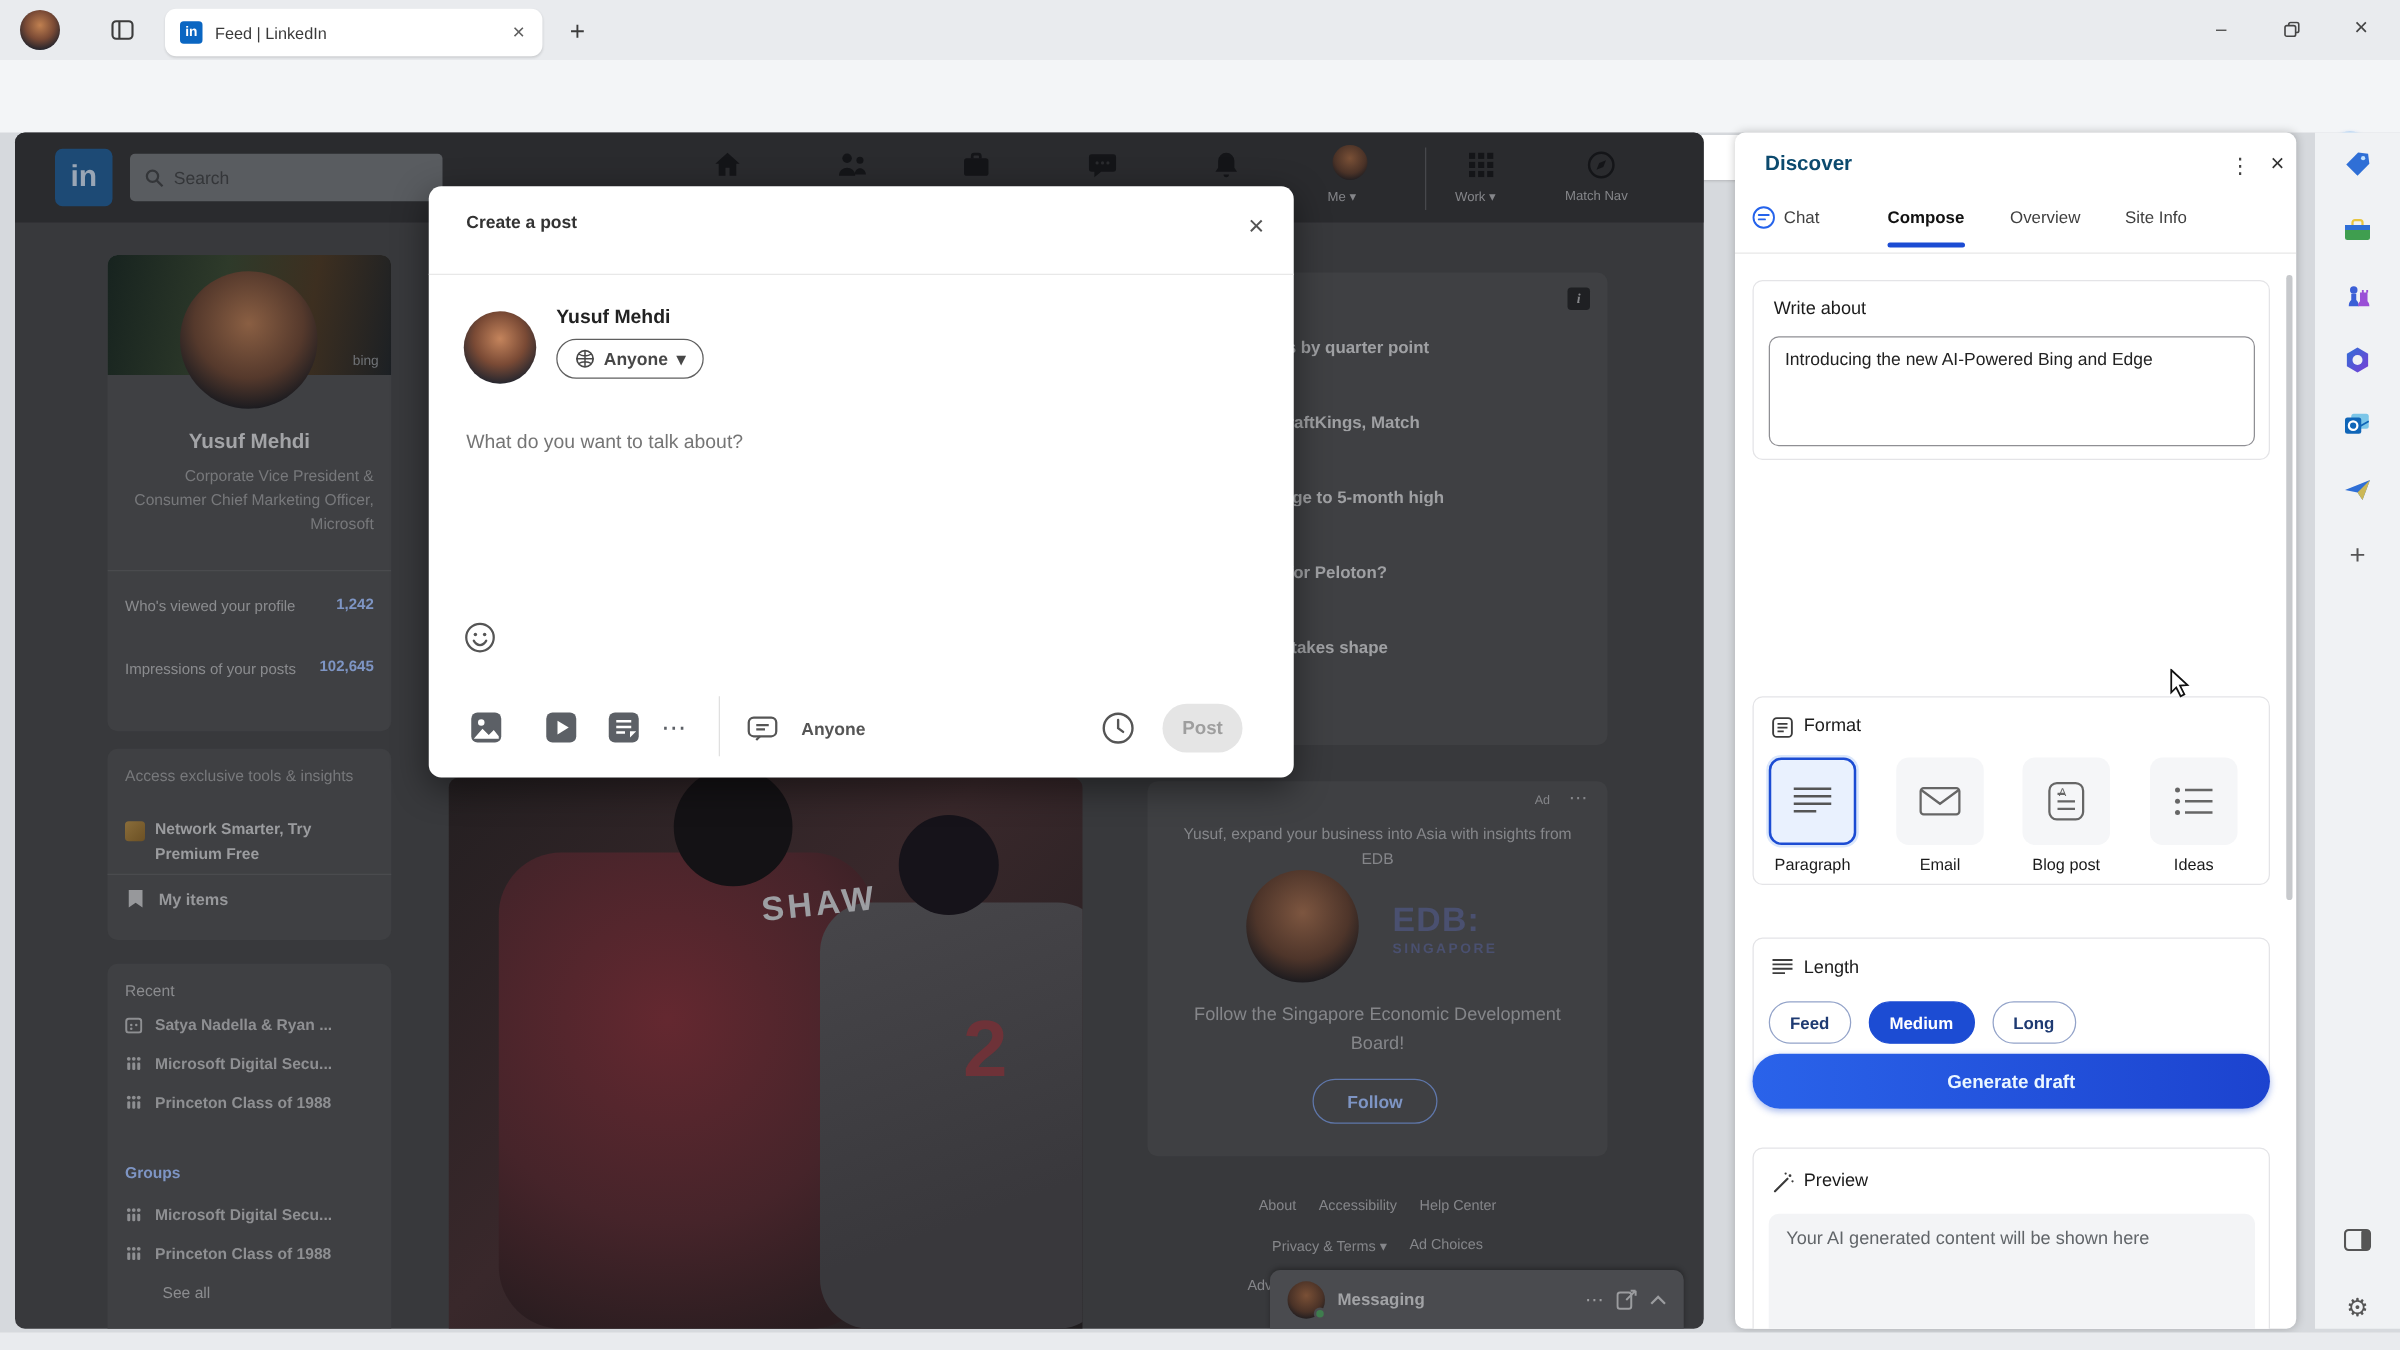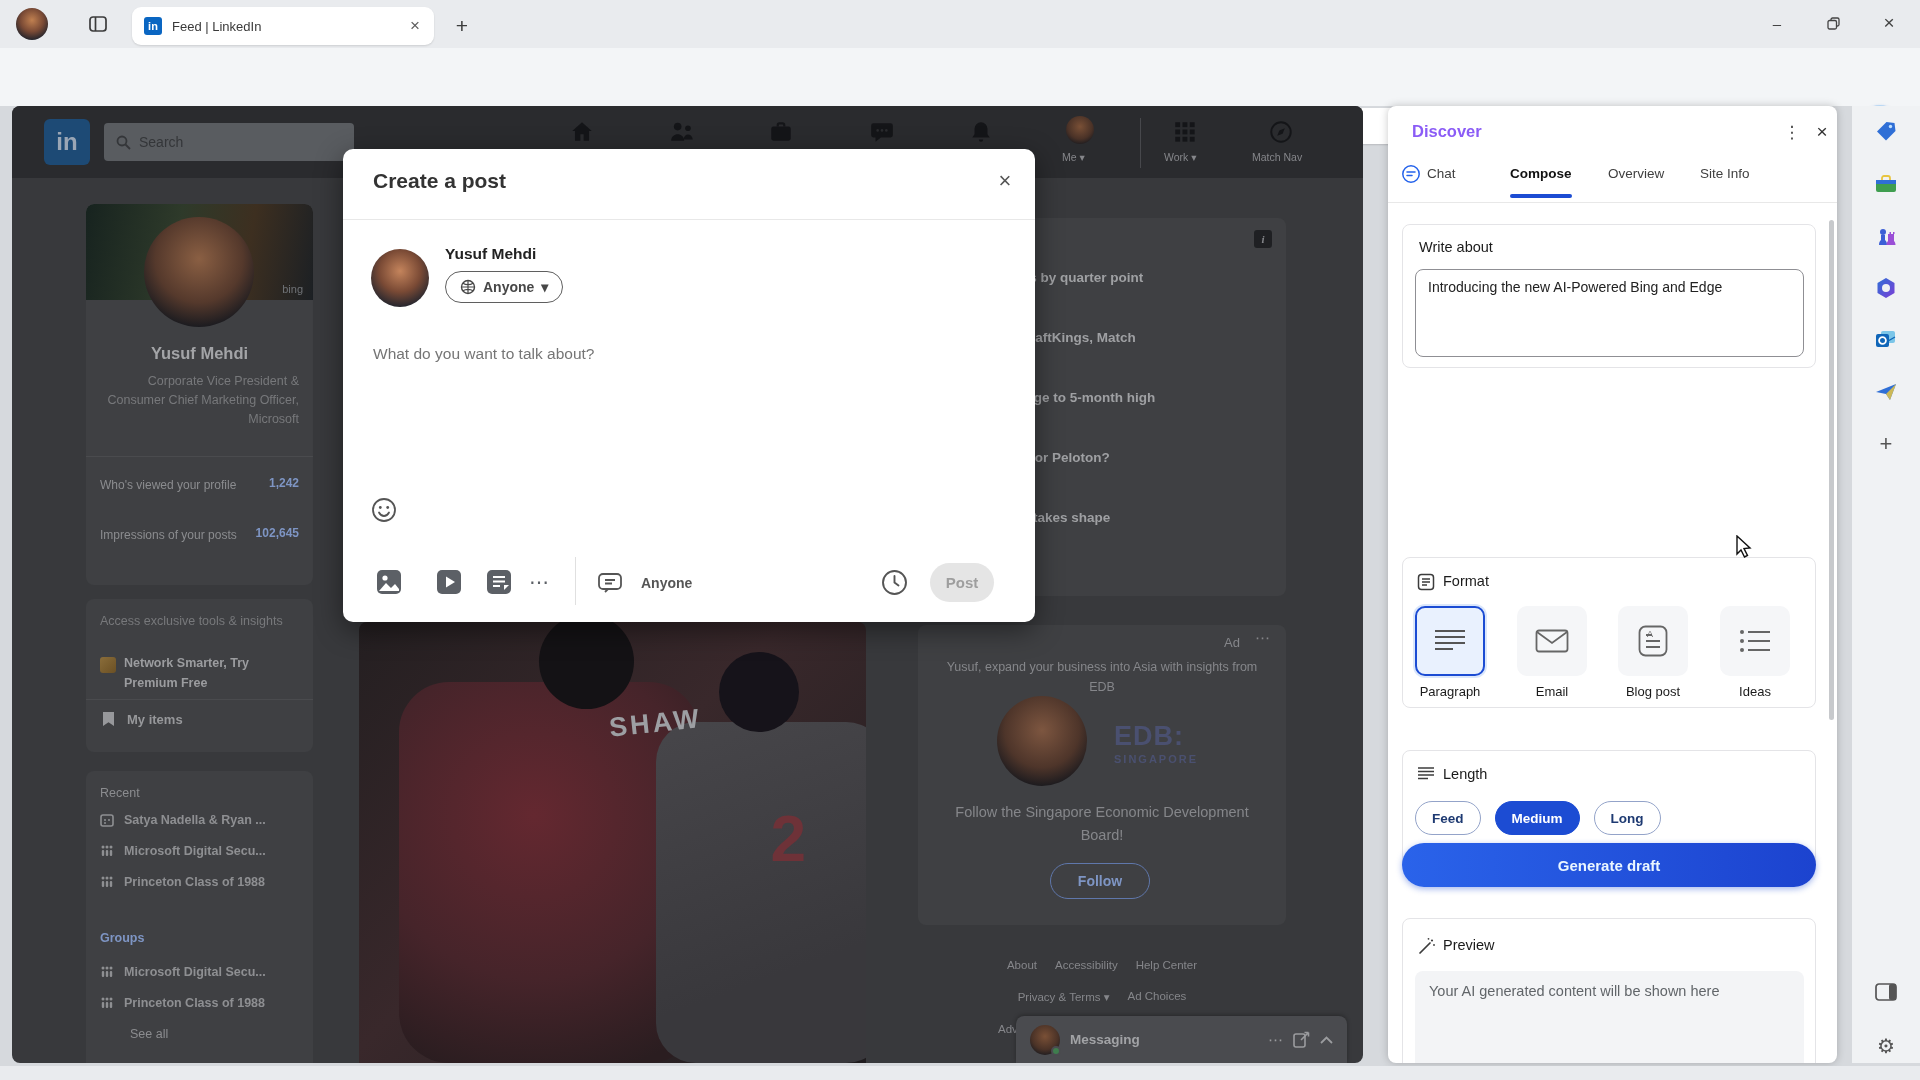--- a/index.html
+++ b/index.html
@@ -97,21 +97,21 @@
   .news-card{left:906px;top:112px;width:368px;height:378px}
   .n-title{left:16px;top:14px;font-size:13.5px;font-weight:600;color:#a0a1a4}
   .n-info{right:14px;top:12px;width:18px;height:18px;border-radius:3px;background:#1f2023;color:#85868a;
     position:absolute;display:flex;align-items:center;justify-content:center;font-size:11px;
     font-style:italic;font-family:"Liberation Serif",serif;font-weight:bold}
   .n-head{left:16px;width:336px;font-size:13.5px;font-weight:600;color:#9fa0a3;white-space:nowrap;overflow:hidden}
   .n-read{left:16px;font-size:11.5px;color:#737477}
   .n-more{left:16px;top:356px;font-size:12.5px;color:#8b8c8f;display:flex;align-items:center;gap:6px}
 
   .ad-card{left:906px;top:519px;width:368px;height:300px}
-  .ad-lbl{right:46px;top:10px;position:absolute;font-size:13px;color:#85868a}
+  .ad-lbl{right:46px;top:10px;position:absolute;font-size:10px;color:#85868a}
   .ad-dots{right:16px;top:4px;position:absolute;font-size:15px;color:#85868a}
   .ad-intro{left:24px;top:32px;width:320px;text-align:center;font-size:12.5px;line-height:20px;color:#85868a}
   .ad-avatar{left:79px;top:71px;width:90px;height:90px;border-radius:50%;
     background:radial-gradient(circle at 50% 38%,#7d5640,#4e352a 52%,#15171d 82%)}
   .edb{left:196px;top:96px;font-size:27px;font-weight:800;color:#4a5070;letter-spacing:1px}
   .edb-sub{left:196px;top:128px;font-size:11px;font-weight:bold;letter-spacing:2px;color:#4a5070}
   .ad-cta{left:34px;top:176px;width:300px;text-align:center;font-size:14.5px;line-height:23px;color:#85868a}
   .follow-btn{left:132px;top:238px;width:100px;height:36px;border:1.5px solid #5f77ab;border-radius:18px;
     color:#7e95c4;font-size:14px;font-weight:600;display:flex;align-items:center;justify-content:center}
 
@@ -124,21 +124,21 @@
   .msg-avatar{width:30px;height:30px;border-radius:50%;position:relative;
     background:radial-gradient(circle at 50% 38%,#7a5036,#4a3227 55%,#17191f 85%)}
   .msg-dot{position:absolute;right:-1px;bottom:-1px;width:10px;height:10px;border-radius:50%;
     background:#3f7d4e;border:2px solid #4a4b4f}
   .msg-title{font-size:13.5px;font-weight:600;color:#a2a3a6;flex:1}
   .msg-ico{color:#9b9c9f;display:flex;align-items:center}
 
   
   .modal{left:343px;top:43px;width:692px;height:473px;background:#fff;border-radius:10px;
     box-shadow:0 8px 28px rgba(0,0,0,.45);z-index:50}
-  .m-title{left:30px;top:20px;font-size:21px;font-weight:600;color:#333}
+  .m-title{left:30px;top:20px;font-size:14px;font-weight:600;color:#333}
   .m-close{left:644px;top:14px;width:36px;height:36px;font-size:22px;color:#555;
     display:flex;align-items:center;justify-content:center}
   .m-div{left:0;top:70px;width:692px;height:1px;background:#e8e8e8}
   .m-avatar{left:28px;top:100px;width:58px;height:58px;border-radius:50%;
     background:radial-gradient(circle at 50% 38%,#c4845c 0%,#7a4a35 45%,#20242e 80%)}
   .m-name{left:102px;top:96px;font-size:15.5px;font-weight:700;color:#222}
   .m-pill{left:102px;top:122px;height:32px;border:1px solid #5f5f5f;border-radius:16px;
     display:inline-flex;align-items:center;gap:7px;padding:0 14px;font-size:14px;font-weight:600;color:#474747}
   .m-ph{left:30px;top:196px;font-size:15.5px;color:#757575}
   .m-smiley{left:28px;top:348px;color:#555}
@@ -146,21 +146,21 @@
   .m-more{left:186px;top:421px;font-size:20px;color:#5c6066;letter-spacing:1px}
   .m-vdiv{left:232px;top:408px;width:1px;height:48px;background:#e0e0e0}
   .m-anyone{left:298px;top:426px;font-size:14px;font-weight:600;color:#555}
   .m-clock{left:538px;top:420px;color:#555}
   .m-post{left:587px;top:414px;width:64px;height:39px;background:#e5e5e5;border-radius:20px;color:#9e9e9e;
     font-size:15px;font-weight:600;display:flex;align-items:center;justify-content:center}
 
   
   .dsc{left:1388px;top:0;width:449px;height:957px;background:#fff;border-radius:8px;
     box-shadow:0 0 8px rgba(0,0,0,.22);overflow:hidden}
-  .d-title{left:24px;top:16px;font-size:16.5px;font-weight:700;color:#8b5cf6}
+  .d-title{left:24px;top:16px;font-size:16.5px;font-weight:700;color:#0c4a6e}
   .d-kebab{left:390px;top:12px;width:28px;height:28px;font-size:17px;color:#444;
     display:flex;align-items:center;justify-content:center}
   .d-close{left:420px;top:12px;width:28px;height:28px;font-size:19px;color:#333;
     display:flex;align-items:center;justify-content:center}
   .d-tab{top:60px;font-size:13.5px;color:#3f3f3f}
   .d-tab.active{font-weight:700;color:#111}
   .d-underline{left:122px;top:88px;width:62px;height:3.5px;border-radius:2px;background:#1c4cd3}
   .d-hdiv{left:0;top:96px;width:449px;height:1px;background:#e8e8e8}
   .d-card{left:14px;width:414px;border:1px solid #e4e4e7;border-radius:8px;background:#fff}
   .sec-ico{left:14px;top:15px;color:#3c3c3c}

